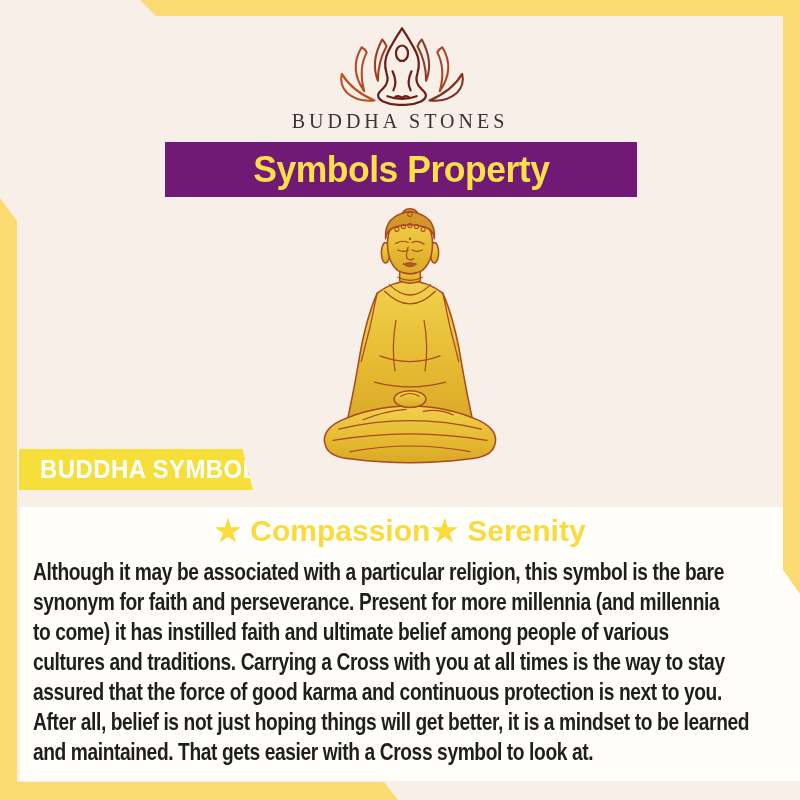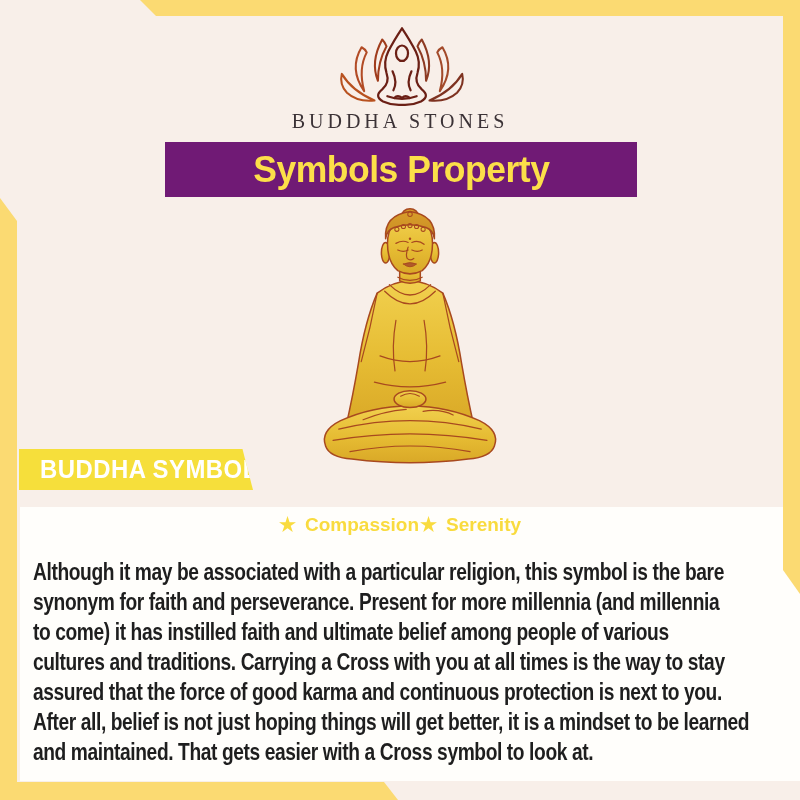--- a/index.html
+++ b/index.html
@@ -41,21 +41,21 @@
   .ribbon-text {
     color:#ffffff; font-size:26px; font-weight:600; letter-spacing:0.5px;
     transform:scaleX(0.92); transform-origin:0 50%; white-space:nowrap;
   }
 
   
   .panel { position:absolute; left:20px; top:507px; width:780px; height:274px; background:#fffefb; z-index:1; }
 
   .traits-heading {
     position:absolute; left:0; top:513px; width:800px; z-index:2;
-    text-align:center; font-size:19px; font-weight:bold; color:#f9db3e; white-space:nowrap;
+    text-align:center; font-size:30px; font-weight:bold; color:#f9db3e; white-space:nowrap;
   }
   .traits-heading .star { display:inline-block; }
   .traits-heading .trait { display:inline-block; margin-left:9px; }
   .traits-heading .star + .trait { }
   .traits-heading .trait + .star { margin-left:1px; }
 
   .body-text { position:absolute; left:33px; top:557px; width:760px; z-index:2; }
   .body-line {
     font-size:24px; font-weight:bold; line-height:30px; letter-spacing:-0.5px;
     color:#1e1e1e; white-space:nowrap;

